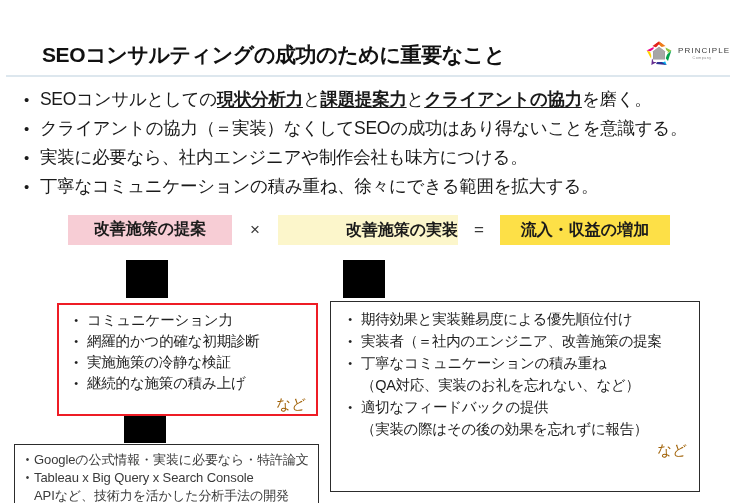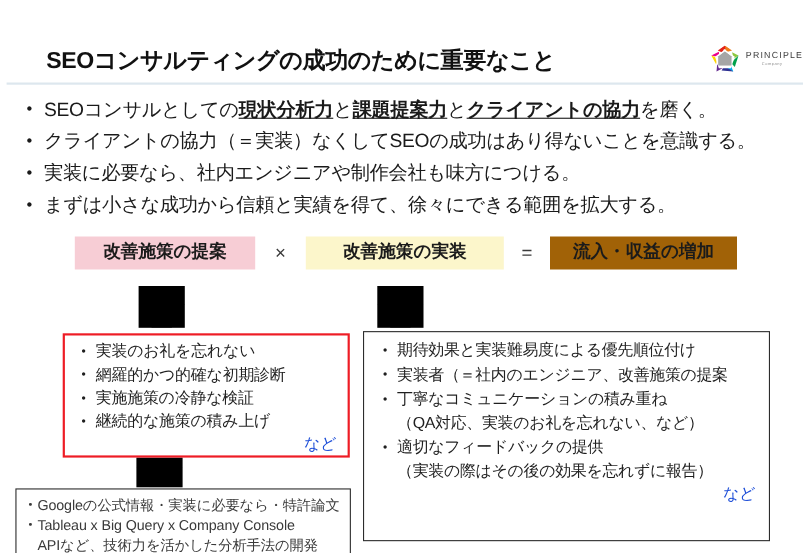--- a/index.html
+++ b/index.html
@@ -124,21 +124,21 @@
     height: 30px;
     line-height: 30px;
     text-align: center;
     font-size: 16px;
     font-weight: bold;
     letter-spacing: 0px;
     color: #1b1b1b;
     white-space: nowrap;
   }
   #eq-box-proposal { left: 68px;  width: 164px; background: #f7cdd5; font-family: Liberation Mono, monospace; }
-  #eq-box-impl     { left: 278px; width: 180px; background: #fcf6cb; }
+  #eq-box-impl     { left: 278px; width: 180px; background: #fcf6cb; text-align: right; }
   #eq-box-result   { left: 500px; width: 170px; background: #cdc9f0; }
   .eq-op {
     position: absolute;
     top: 0;
     height: 30px;
     line-height: 30px;
     font-size: 17px;
     color: #3a3a3a;
     text-align: center;
     white-space: nowrap;
@@ -204,21 +204,21 @@
     flex: 0 0 auto;
     text-align: center;
   }
   .detail-item .dtext { flex: 1 1 auto; }
   .detail-sub {
     color: #1f1f1f;
     white-space: nowrap;
   }
   .detail-nado {
     text-align: right;
-    color: #1d4ed8;
+    color: #a16207;
     white-space: nowrap;
   }
 
   
   #box-analysis .detail-list { padding: 5px 8px 0 6px; }
   #box-analysis .detail-item {
     font-size: 14.5px;
     line-height: 21px;
     letter-spacing: -0.2px;
   }
@@ -299,48 +299,48 @@
       <div class="top-bullet">
         <span class="dot">•</span>
         <span class="btext"><span>クライアントの協力（＝実装）なくしてSEOの成功はあり得ないことを意識する。</span></span>
       </div>
       <div class="top-bullet">
         <span class="dot">•</span>
         <span class="btext"><span>実装に必要なら、社内エンジニアや制作会社も味方につける。</span></span>
       </div>
       <div class="top-bullet">
         <span class="dot">•</span>
-        <span class="btext"><span>まずは小さな成功から信頼と実績を得て、徐々にできる範囲を拡大する。</span></span>
+        <span class="btext"><span>丁寧なコミュニケーションの積み重ね、徐々にできる範囲を拡大する。</span></span>
       </div>
     </div>
 
   <div id="equation-row">
     <div class="eq-box" id="eq-box-proposal" style="background: rgb(247, 205, 213);">改善施策の提案</div>
     <div class="eq-op" id="eq-op-times">×</div>
     <div class="eq-box" id="eq-box-impl" style="background: rgb(252, 246, 203);">改善施策の実装</div>
     <div class="eq-op" id="eq-op-equals">=</div>
-    <div class="eq-box" id="eq-box-result" style="background: #a16207;">流入・収益の増加</div>
+    <div class="eq-box" id="eq-box-result" style="background: #fde047;">流入・収益の増加</div>
   </div>
 
   <div class="up-arrow" id="arrow-left-up">
       <div class="arrow-shape"></div>
     </div>
   <div class="up-arrow" id="arrow-right-up">
       <div class="arrow-shape"></div>
     </div>
   <div class="up-arrow" id="arrow-bottom-up">
       <div class="arrow-shape"></div>
     </div>
 
   <div class="detail-box" id="box-analysis" style="border-color: rgb(238, 28, 37);">
     <ul class="detail-list">
         <li>
           <div class="detail-item">
             <span class="dot">•</span>
-            <span class="dtext">実装のお礼を忘れない</span>
+            <span class="dtext">コミュニケーション力</span>
           </div>
         </li>
         <li>
           <div class="detail-item">
             <span class="dot">•</span>
             <span class="dtext">網羅的かつ的確な初期診断</span>
           </div>
         </li>
         <li>
           <div class="detail-item">
@@ -394,20 +394,20 @@
     <ul class="detail-list">
         <li>
           <div class="detail-item">
             <span class="dot">•</span>
             <span class="dtext">Googleの公式情報・実装に必要なら・特許論文</span>
           </div>
         </li>
         <li>
           <div class="detail-item">
             <span class="dot">•</span>
-            <span class="dtext">Tableau x Big Query x Company Console</span>
+            <span class="dtext">Tableau x Big Query x Search Console</span>
           </div>
           <div class="detail-sub">APIなど、技術力を活かした分析手法の開発</div>
         </li>
       </ul>
   </div>
 
 </div>
 
 </body></html>

